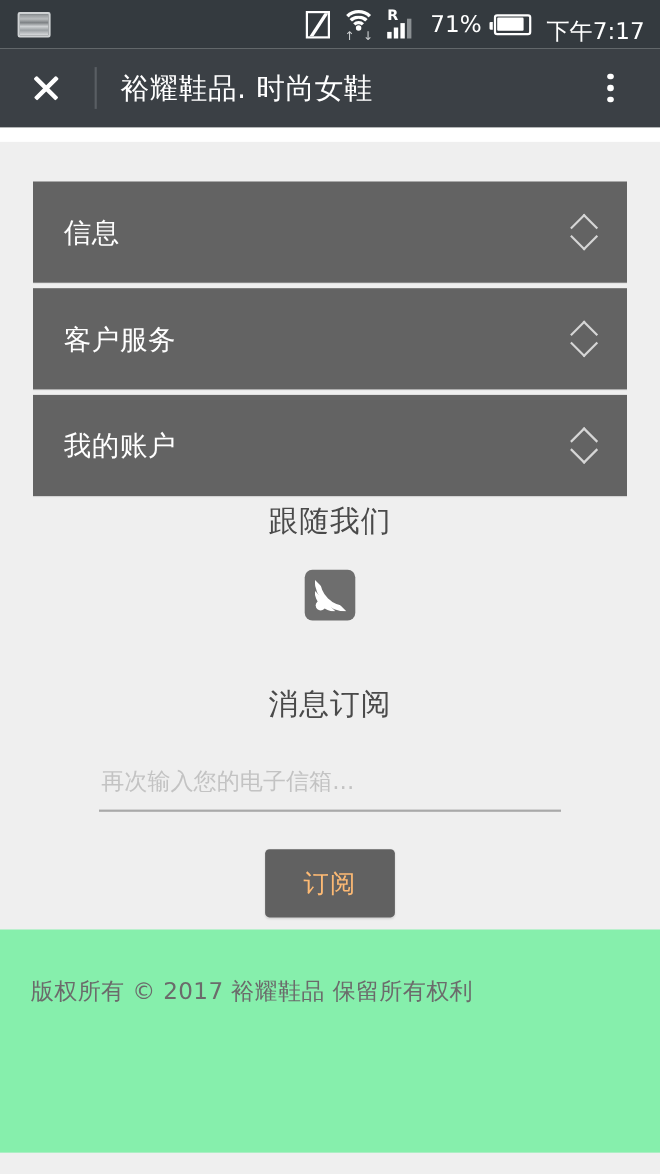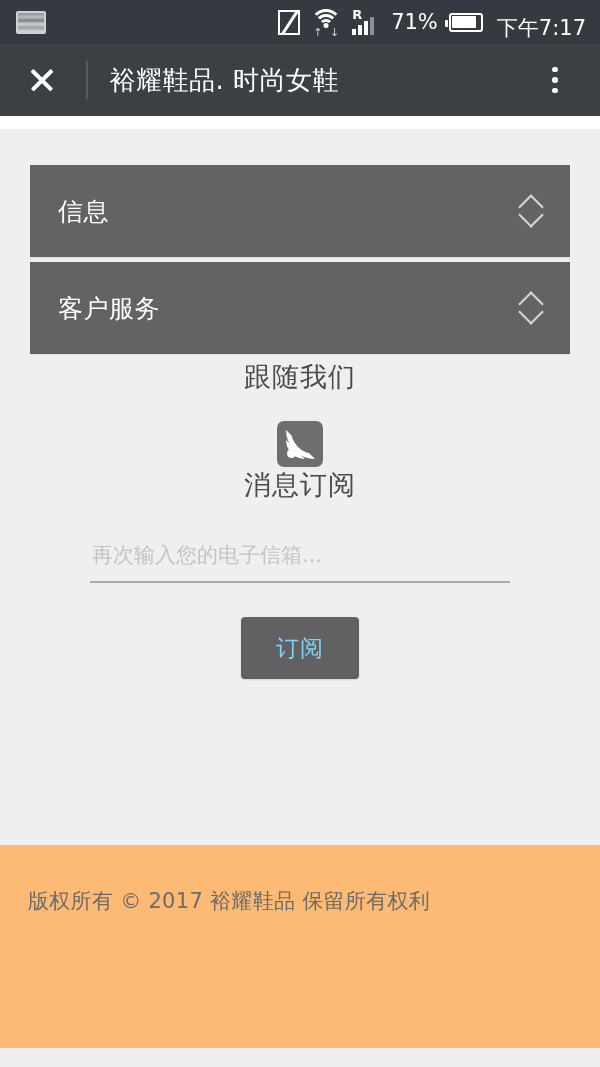--- a/index.html
+++ b/index.html
@@ -312,21 +312,21 @@
     border: 5px solid #ffffff;
     border-right-color: transparent;
     border-top-color: transparent;
     border-radius: 0 0 0 50px;
     box-sizing: border-box;
   }
   .rss-icon .arc1 { width: 19px; height: 19px; }
   .rss-icon .arc2 { width: 29px; height: 29px; }
 
   
-  .newsletter-section { }
+  .newsletter-section { margin-top: 58px; }
   .newsletter-form {
     padding: 0 90px;
     margin-top: 40px;
   }
   .email-input {
     width: 100%;
     border: none;
     outline: none;
     background: transparent;
     font-family: "DejaVu Sans", "Liberation Sans", sans-serif;
@@ -339,40 +339,40 @@
   }
   .email-input::placeholder { color: #c3c3c3; }
 
   .subscribe-row {
     display: flex;
     justify-content: center;
     margin-top: 34px;
   }
   .subscribe-btn {
     background: #616161;
-    color: #7dd3fc;
+    color: #fdba74;
     border: none;
     border-radius: 4px;
     font-family: "DejaVu Sans", "Liberation Sans", sans-serif;
     font-size: 23px;
     width: 118px;
     height: 62px;
     cursor: pointer;
     letter-spacing: 1px;
     box-shadow: 0 1px 2px rgba(0,0,0,0.12);
   }
 
   
   .footer {
     position: absolute;
     left: 0;
     top: 845px;
     width: 600px;
     height: 203px;
-    background: #fdba74;
+    background: #86efac;
     box-sizing: border-box;
     padding: 42px 0 0 28px;
   }
   .footer-copy {
     color: #6b6b6b;
     font-size: 21px;
     letter-spacing: 0.3px;
   }
   .page-bottom {
     position: absolute;
@@ -445,20 +445,27 @@
     </div>
 
     <div class="accordion-item">
       <span class="accordion-label">客户服务</span>
       <span class="chev-stack">
         <span class="chev chev-up"></span>
         <span class="chev chev-down"></span>
       </span>
     </div>
 
+    <div class="accordion-item">
+      <span class="accordion-label">我的账户</span>
+      <span class="chev-stack">
+        <span class="chev chev-up"></span>
+        <span class="chev chev-down"></span>
+      </span>
+    </div>
 
   </div>
 
   <div class="follow-section">
     <div class="section-heading">跟随我们</div>
     <div class="social-row">
       <div class="rss-icon">
         <span class="rdot"></span>
         <span class="rarc arc1"></span>
         <span class="rarc arc2"></span>

